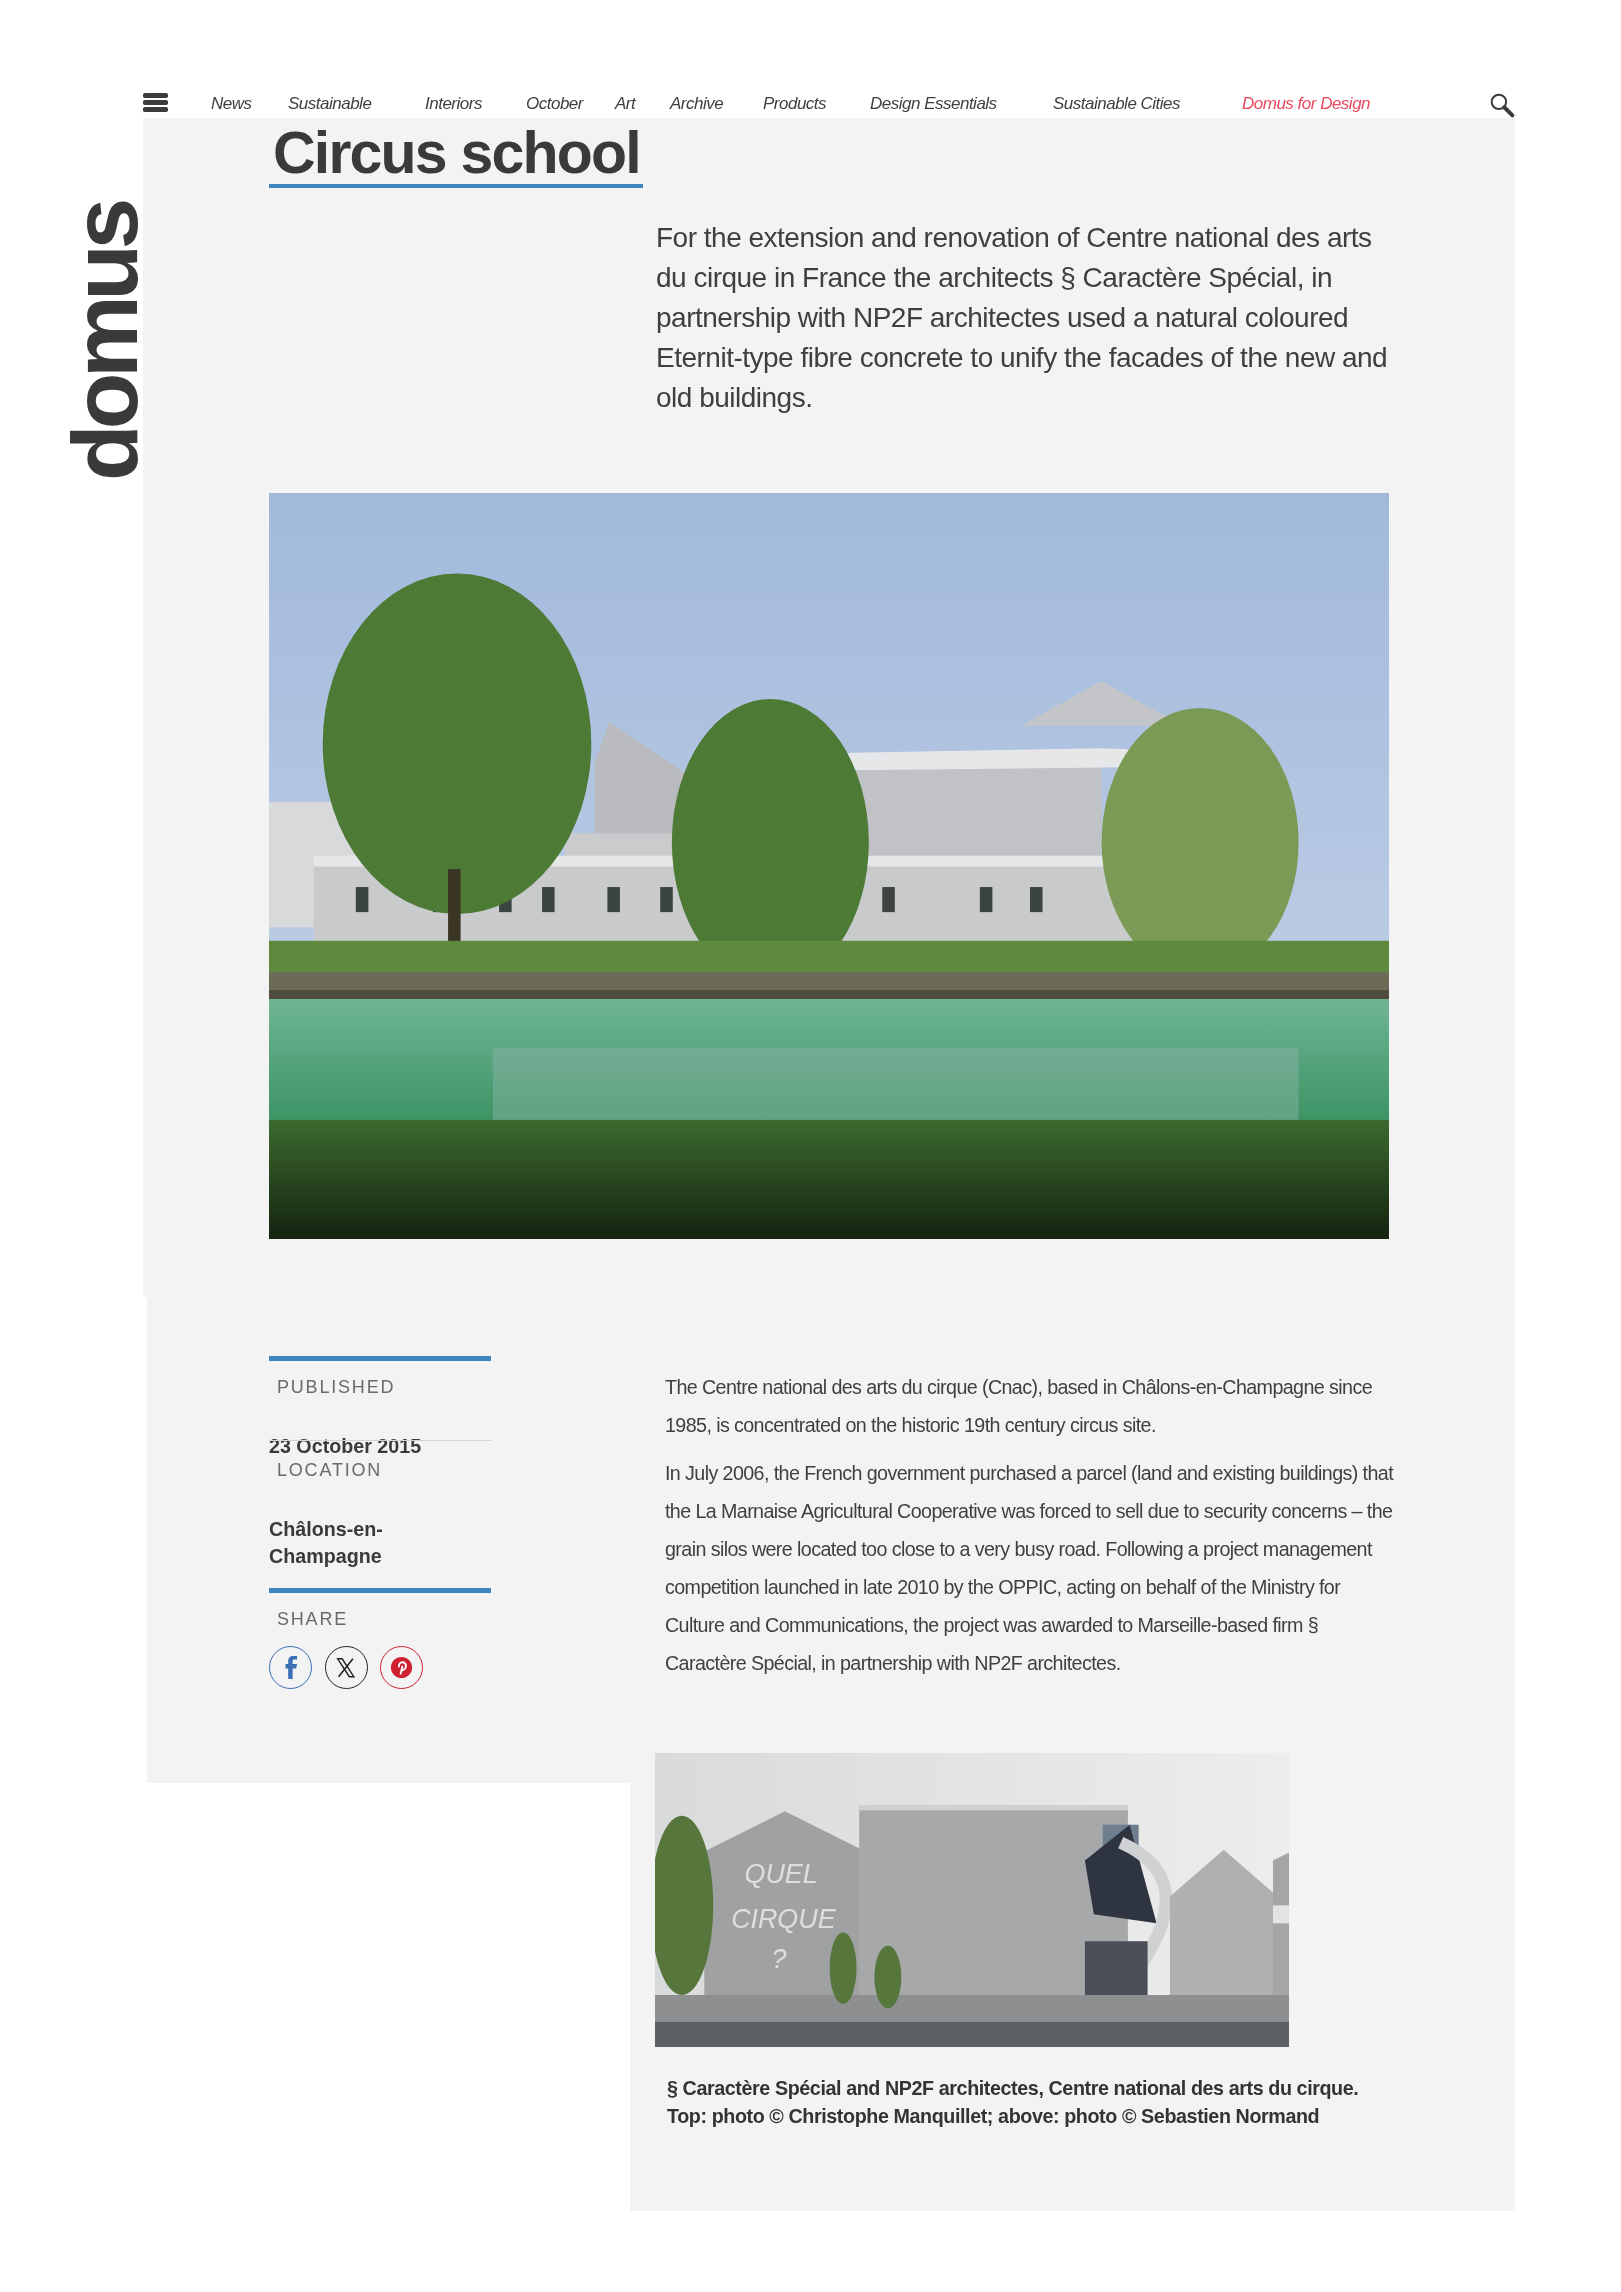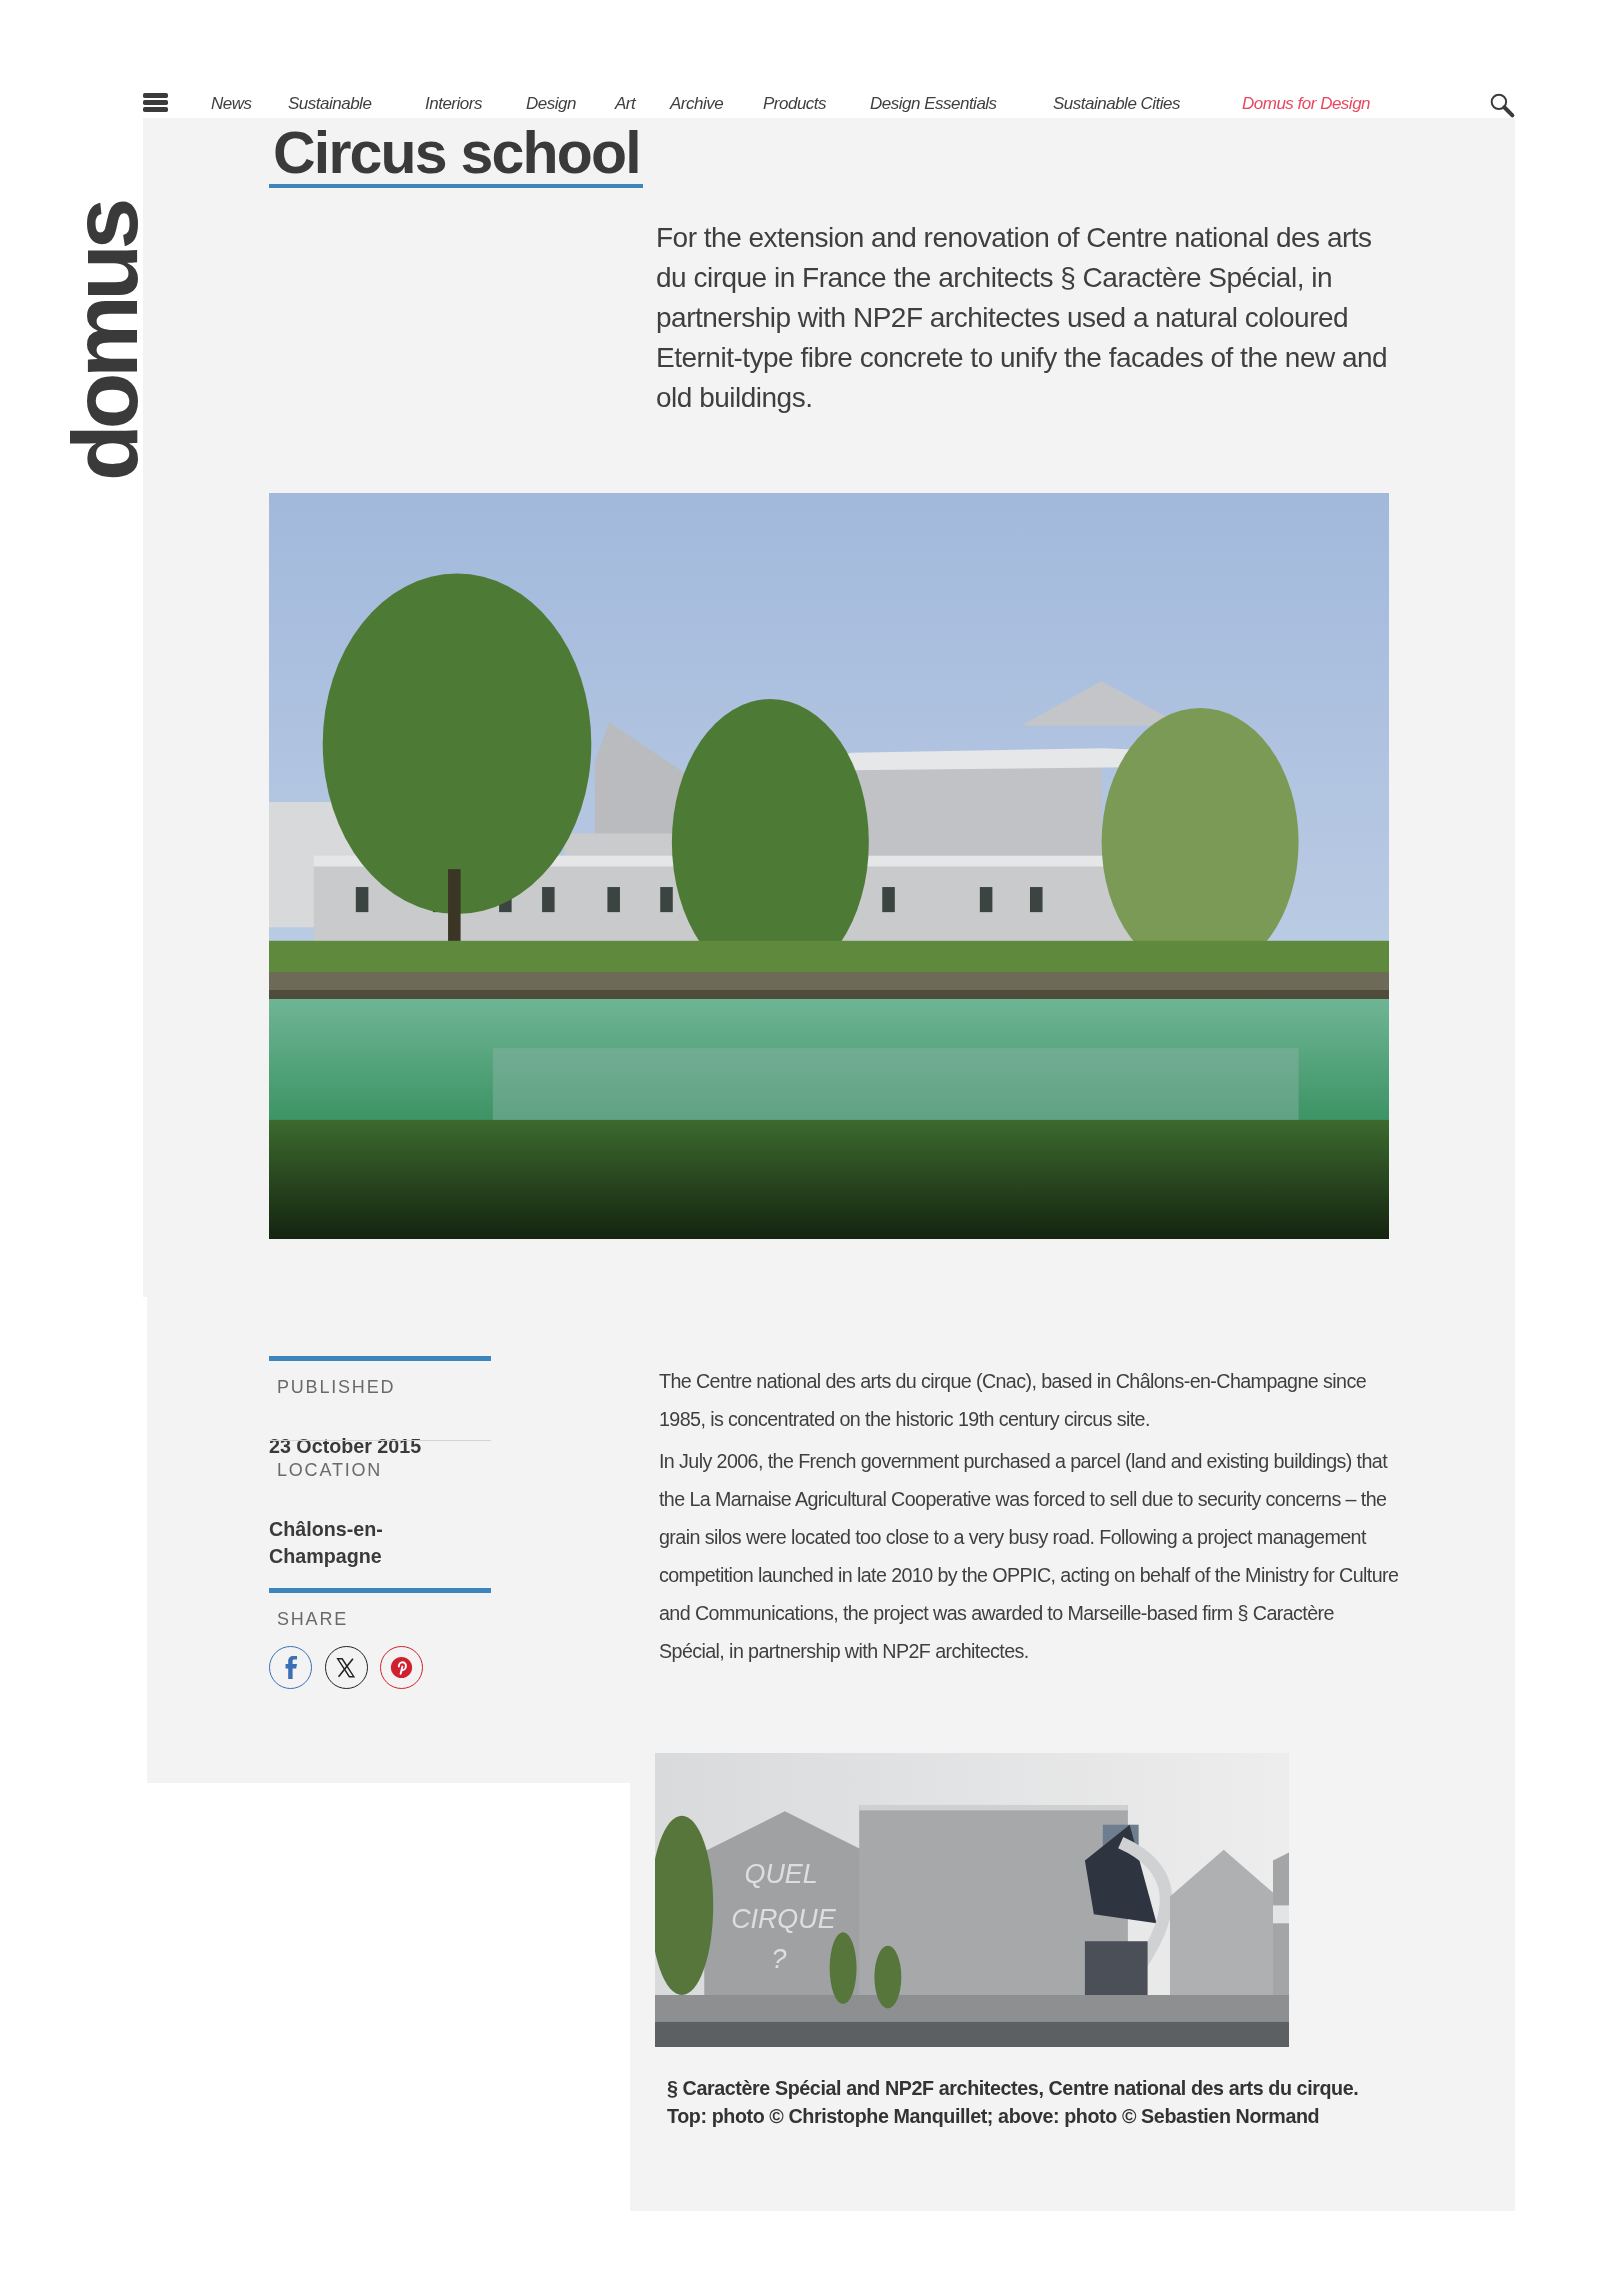--- a/index.html
+++ b/index.html
@@ -37,21 +37,21 @@
   .rule-gray { position:absolute; left:269px; width:222px; height:0.9px; background:#d4d4d4; }
   .meta-label { position:absolute; left:277px; font-size:18px; letter-spacing:1.8px; color:#6a6a6a; }
   .meta-value { position:absolute; left:269px; font-size:19.7px; font-weight:700; color:#3a3a3a; line-height:27px; width:222px;margin-top:36px; }
 
   .share-row { position:absolute; left:269px; top:1646px; display:flex; gap:12.5px; }
   .share-btn { width:43px; height:43px; border-radius:50%; border:1.8px solid; box-sizing:border-box;
                display:flex; align-items:center; justify-content:center; cursor:pointer; }
 
   .body { position:absolute; left:655px; top:1358px; width:752px; font-size:19.7px; line-height:38px;
           color:#3f3f3f; letter-spacing:-0.6px; }
-  .body p { margin:4px; }
+  .body p { margin:10px; }
 
   .photo2 { position:absolute; left:655px; top:1753px; width:634px; height:294px; overflow:hidden;font-style:italic; }
   .caption { position:absolute; left:655px; top:2062px; width:725px; font-size:19.7px; font-weight:700;
              line-height:28px; color:#333; letter-spacing:-0.4px; }
 </style>
 </head>
 <body>
 
 <div class="panel" id="panel-top"></div>
 <div class="panel" id="panel-mid"></div>
@@ -59,21 +59,21 @@
 
 <div class="hamburger">
   <span></span>
     <span></span>
     <span></span>
 </div>
 <nav class="nav">
   <a href="#" style="left:211px">News</a>
   <a href="#" style="left:288px">Sustainable</a>
   <a href="#" style="left:425px">Interiors</a>
-  <a href="#" style="left:526px">Design</a>
+  <a href="#" style="left:526px">October</a>
   <a href="#" style="left:615px">Art</a>
   <a href="#" style="left:670px">Archive</a>
   <a href="#" style="left:763px">Products</a>
   <a href="#" style="left:870px">Design Essentials</a>
   <a href="#" style="left:1053px">Sustainable Cities</a>
   <a href="#" class="accent" style="left:1242px">Domus for Design</a>
 </nav>
 <div class="search">
   <svg width="27" height="27" viewBox="0 0 30 30">
     <circle cx="11" cy="11" r="8" fill="none" stroke="#3b3b3b" stroke-width="2.2"></circle>

